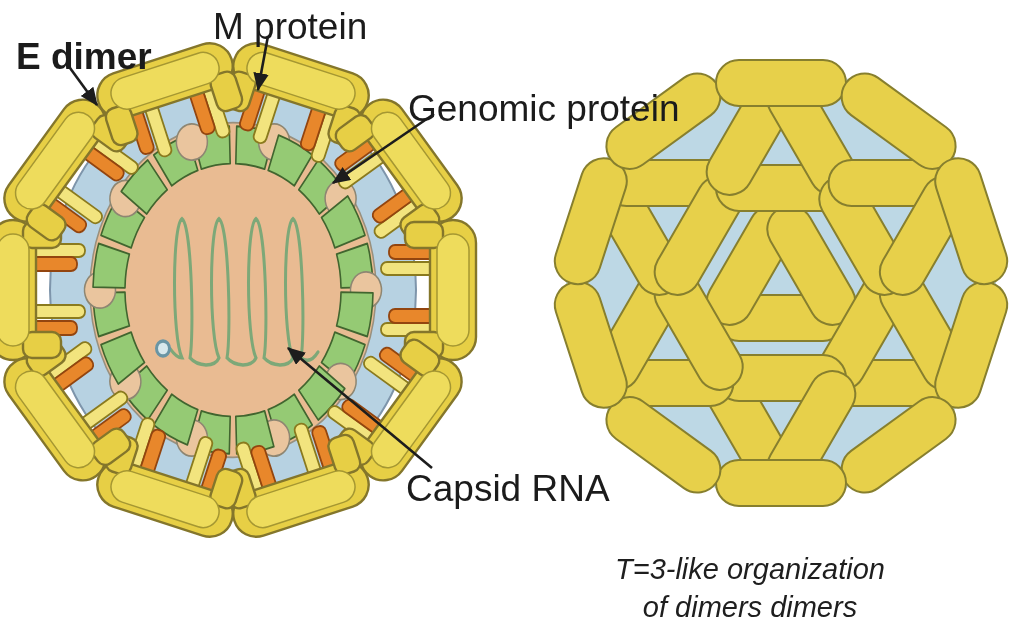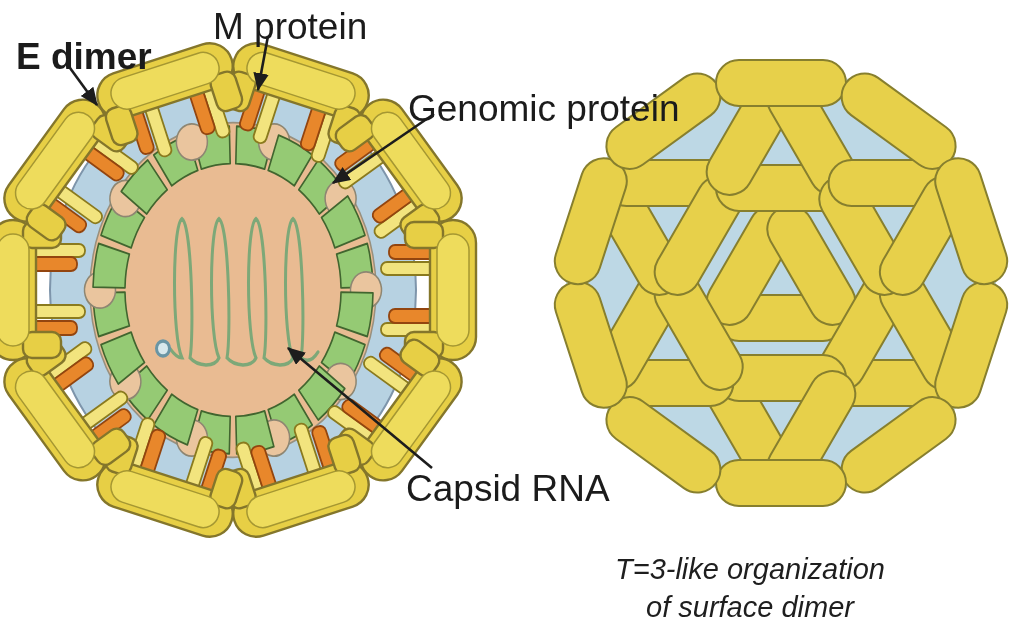--- a/index.html
+++ b/index.html
@@ -152,16 +152,16 @@
   </g>
 </svg>
 
 <div class="lbl" style="left:16px;top:36px;font-weight:bold;">E dimer</div>
 <div class="lbl" style="left:213px;top:6px;">M protein</div>
 <div class="lbl" style="left:408px;top:88px;">Genomic protein</div>
 <div class="lbl" style="left:406px;top:468px;">Capsid RNA</div>
 
 <div class="caption">
   <div>T=3-like organization</div>
-  <div>of surface dimer</div>
+  <div>of dimers dimers</div>
 </div>
 
 </div>
 
 </body></html>

